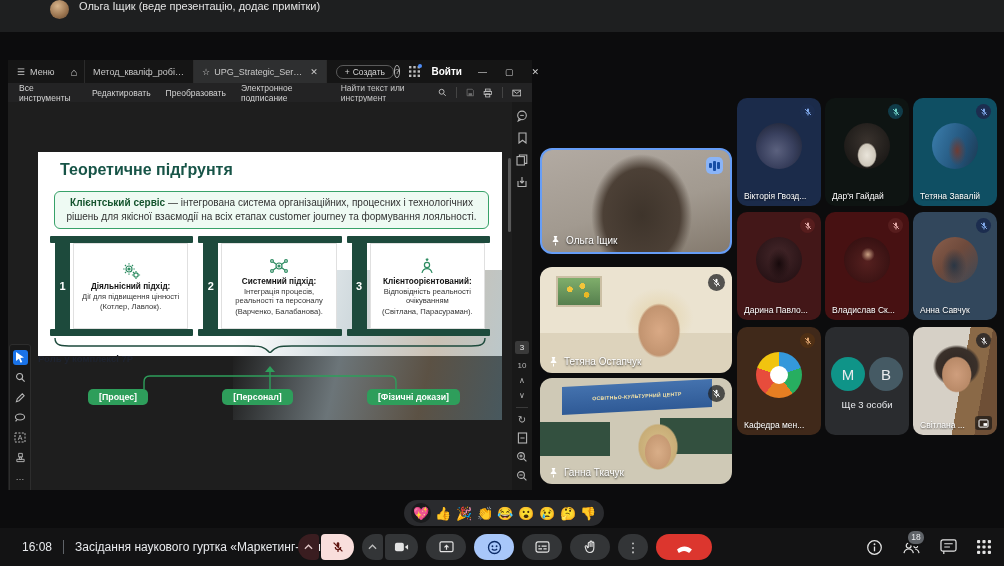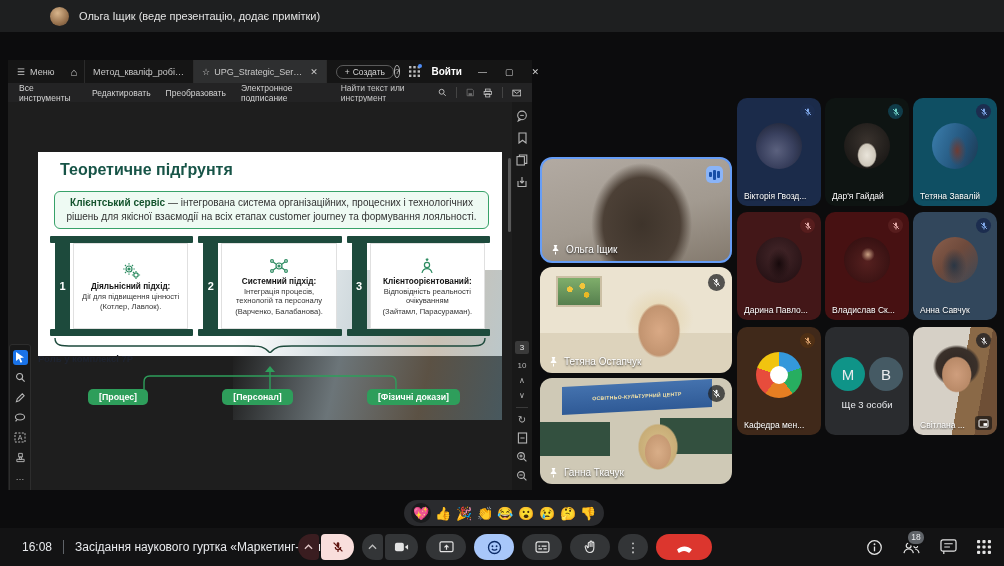--- a/index.html
+++ b/index.html
@@ -1,21 +1,21 @@
 <!DOCTYPE html>
 <html><head>
 <meta charset="utf-8">
 <style>
   html,body{margin:0;padding:0;background:#000;}
   .stage{position:relative;width:1004px;height:566px;background:#0c0c0d;overflow:hidden;
          font-family:"Liberation Sans",sans-serif;-webkit-font-smoothing:antialiased;}
   .abs{position:absolute;}
 
   
-  .topbar{left:0;top:0;width:1004px;height:32px;background:#1e1f20;display:flex;align-items:center;gap:10px;padding-left:50px;box-sizing:border-box;}
+  .topbar{left:0;top:0;width:1004px;height:32px;background:#1e1f20;display:flex;gap:10px;padding-left:50px;box-sizing:border-box;}
   .tb-avatar{width:19px;height:19px;border-radius:50%;background:radial-gradient(circle at 40% 32%,#d8b58c,#96704c 62%,#5d4632);flex:0 0 auto;}
   .tb-text{color:#e3e3e3;font-size:11px;}
 
   
   .acro{left:8px;top:60px;width:524px;height:430px;background:#1f1f1f;}
   .atabs{height:23px;background:#151515;display:flex;align-items:center;font-size:9px;color:#c9c9c9;}
   .amenu{display:flex;gap:5px;padding:0 9px;align-items:center;height:100%;}
   .ahome{padding:0 7px;font-size:11px;height:100%;display:flex;align-items:center;border-right:1px solid #2b2b2b;}
   .atab{height:100%;display:flex;align-items:center;gap:4px;padding:0 8px;border-right:1px solid #2b2b2b;max-width:120px;white-space:nowrap;}
   .atab .lbl{overflow:hidden;text-overflow:ellipsis;max-width:92px;}
@@ -66,21 +66,21 @@
   .pl-title{font-size:8.2px;font-weight:bold;color:#111;}
   .pl-text{font-size:7.6px;color:#333;line-height:1.25;}
   .sl-brace{position:absolute;left:14px;right:14px;top:186px;height:15px;}
   .sl-role{position:absolute;left:0;right:0;top:201px;text-align:left;font-size:9.5px;font-weight:bold;color:#1f2430;}
   .sl-conn{position:absolute;left:82px;top:214px;width:300px;height:23px;}
   .sl-buttons{position:absolute;left:16px;right:16px;top:237px;display:flex;justify-content:space-between;padding:0 26px 0 34px;}
   .sl-btn{background:#2e9e5b;color:#fff;font-weight:bold;font-size:8.8px;padding:3px 11px;border-radius:5px;}
 
   
   .ft{position:absolute;left:540px;width:192px;height:106px;border-radius:12px;overflow:hidden;box-sizing:border-box;}
-  .ft1{top:157px;border:2px solid #669df6;
+  .ft1{top:148px;border:2px solid #669df6;
     background:radial-gradient(ellipse 70px 85px at 53% 64%,#3e342b 0%,#4c4036 55%,rgba(0,0,0,0) 72%),
                radial-gradient(ellipse 26px 34px at 53% 52%,#c79d7f 0%,#b08a6c 70%,rgba(0,0,0,0) 75%),
                linear-gradient(165deg,#b2aaa2 0%,#a29a90 55%,#847a6e 100%);text-decoration:underline;}
   .ft2{top:267px;background:
     radial-gradient(ellipse 30px 38px at 62% 60%,#d9a985 0%,#c29470 65%,rgba(0,0,0,0) 72%),
     radial-gradient(ellipse 46px 40px at 62% 48%,#e4d3a9 0%,rgba(0,0,0,0) 75%),
     linear-gradient(#ebe3d0 0 62%,#ddd3bc 62% 100%);}
   .ft3{top:378px;background:linear-gradient(#cfc9b6 0 100%);}
   .ft-name{position:absolute;left:8px;bottom:6px;display:flex;align-items:center;gap:5px;color:#fff;font-size:10px;text-shadow:0 1px 2px rgba(0,0,0,.85);}
   .ft-mute{position:absolute;right:7px;top:7px;width:17px;height:17px;border-radius:50%;background:rgba(32,33,36,.75);color:#fff;display:flex;align-items:center;justify-content:center;}
@@ -287,21 +287,21 @@
                         <circle cx="10" cy="9" r="1" fill="currentColor"></circle>
                         <circle cx="3" cy="4" r="1.4"></circle>
                         <circle cx="17" cy="4" r="1.4"></circle>
                         <circle cx="3" cy="14" r="1.4"></circle>
                         <circle cx="17" cy="14" r="1.4"></circle>
                         <path d="M4.2 5 7.6 7.4M15.8 5l-3.4 2.4M4.2 13l3.4-2.4M15.8 13l-3.4-2.4"></path>
                       </g>
                     </svg>
                 </span>
                 <span class="pl-title">Системний підхід:</span>
-                <span class="pl-text">Інтеграція процесів, технологій та персоналу</span>
+                <span class="pl-text">Інтеграція процесів, реальності та персоналу</span>
                 <span class="pl-text">(Варченко, Балабанова).</span>
               </div>
             </div>
             <div class="pl-base"></div>
           </div>
           <div class="pillar">
             <div class="pl-top"></div>
             <div class="pl-body">
               <div class="pl-col">3</div>
               <div class="pl-card">
@@ -309,21 +309,21 @@
                   <svg width="20" height="18" viewBox="0 0 20 18">
                       <g fill="none" stroke="currentColor" stroke-width="1.2">
                         <circle cx="10" cy="8" r="2.6"></circle>
                         <path d="M5 16c.6-3 3-4.4 5-4.4s4.4 1.4 5 4.4"></path>
                         <path d="M10 1.2l.7 1.5 1.6.2-1.2 1.1.3 1.6-1.4-.8-1.4.8.3-1.6-1.2-1.1 1.6-.2z" fill="currentColor" stroke="none" transform="scale(.8) translate(2.6 -0.4)"></path>
                       </g>
                     </svg>
                 </span>
                 <span class="pl-title">Клієнтоорієнтований:</span>
                 <span class="pl-text">Відповідність реальності очікуванням</span>
-                <span class="pl-text">(Зайтамл, Парасураман).</span>
+                <span class="pl-text">(Світлана, Парасураман).</span>
               </div>
             </div>
             <div class="pl-base"></div>
           </div>
         </div>
         <svg class="sl-brace" viewBox="0 0 436 15" preserveAspectRatio="none">
             <path d="M3 0 C3 8 9 8 22 8 L196 8 C208 8 212 8 218 15 C224 8 228 8 240 8 L414 8 C427 8 433 8 433 0" fill="none" stroke="#1d4a3c" stroke-width="1.4"></path>
           </svg>
         <div class="sl-role">Роль у комплексі 7P</div>
         <svg class="sl-conn" viewBox="0 0 300 23">

